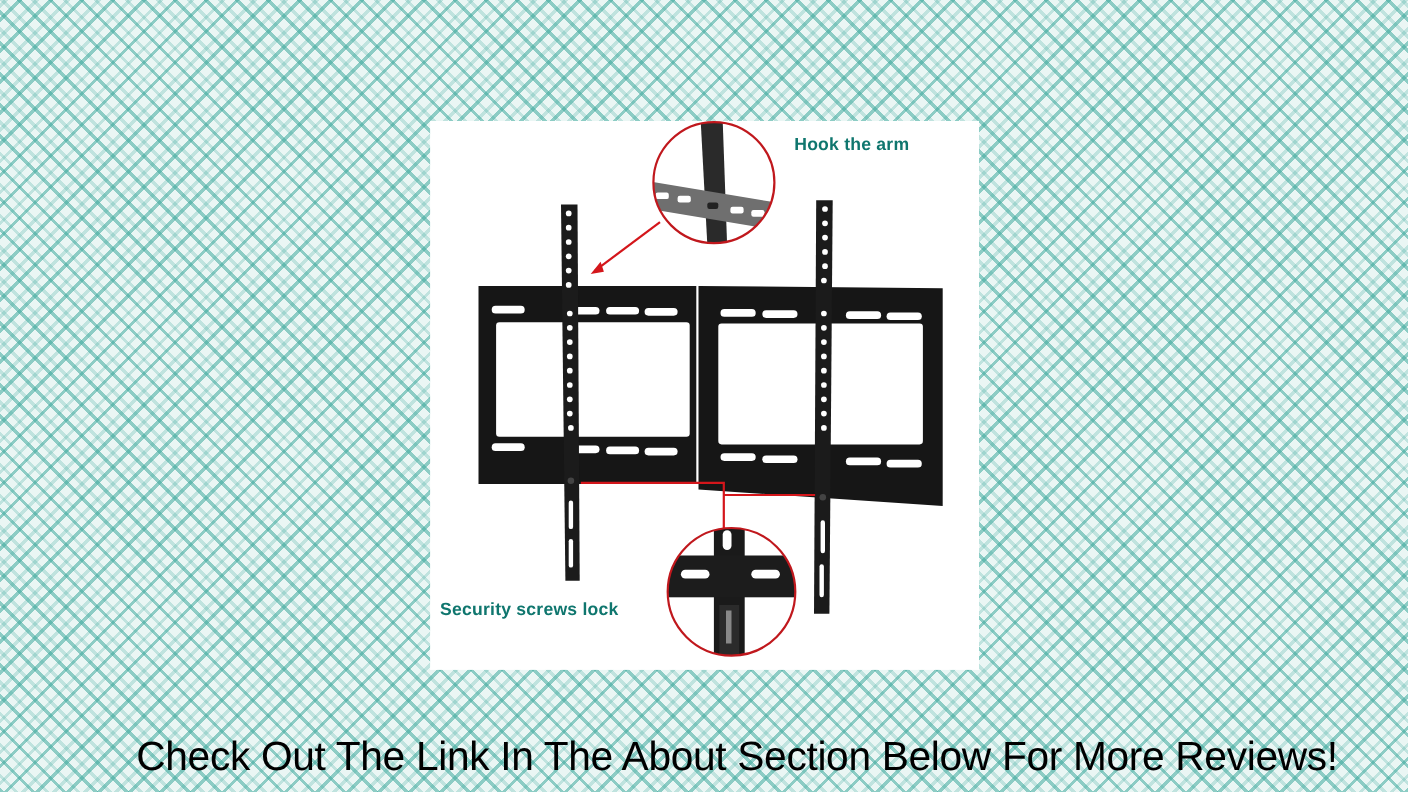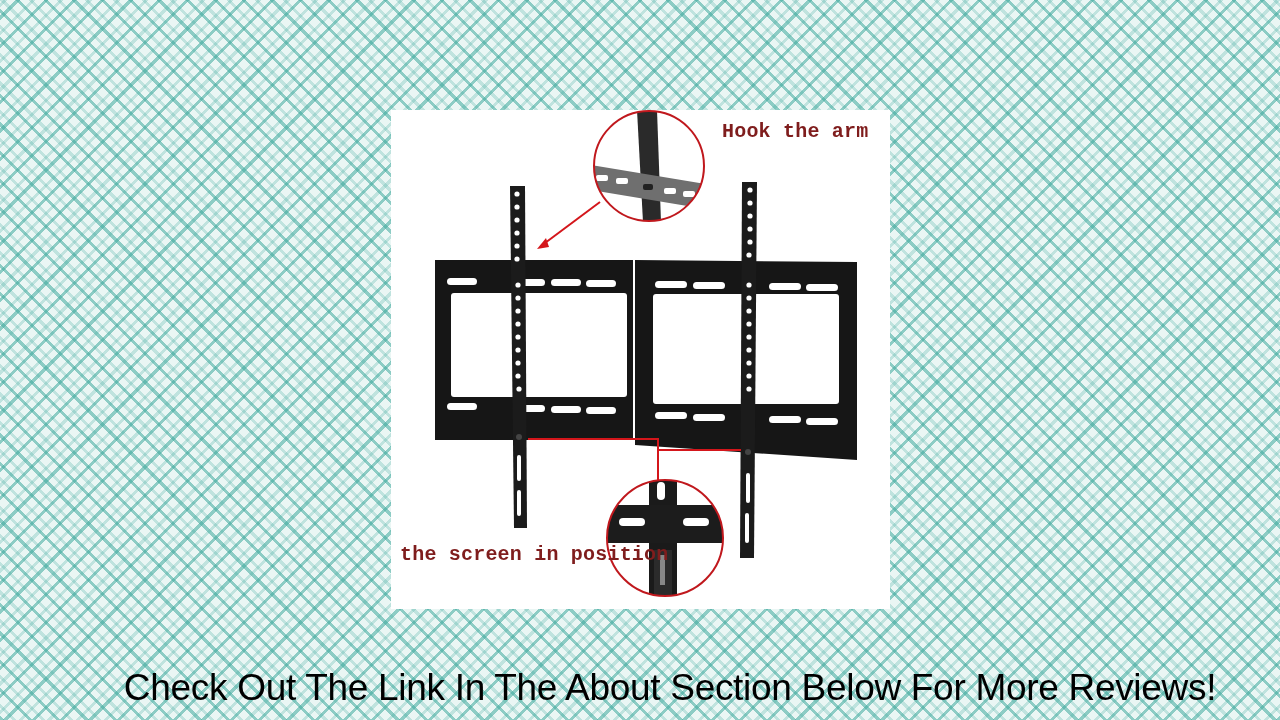--- a/index.html
+++ b/index.html
@@ -22,24 +22,24 @@
       left: 391px;
       top: 110px;
       width: 499px;
       height: 499px;
       background: #ffffff;
       overflow: hidden;
     }
     .panel svg { position: absolute; left: 0; top: 0; }
     .callout {
       position: absolute;
-      color: #7f1d1d;
-      font-family: Liberation Mono, monospace;
+      color: #0f766e;
+      font-family: Liberation Sans, sans-serif;
       font-weight: bold;
-      font-size: 20px;
+      font-size: 16px;
       line-height: 30px;
       white-space: nowrap;
       letter-spacing: 0.2px;
     }
     .callout-top { left: 331px; top: 7px; }
     .callout-bottom { left: 9px; top: 430px; }
     .callout span { display: block; }
     .footer {
       position: absolute;
       left: 0;
@@ -176,17 +176,17 @@
       <circle cx="274" cy="428" r="58" fill="none" stroke="#c0181d" stroke-width="2"></circle>
       <polyline points="137,329 267,329 267,370" fill="none" stroke="#d4161b" stroke-width="2"></polyline>
       <line x1="267" y1="340" x2="350" y2="340" stroke="#d4161b" stroke-width="2"></line>
     </g>
   </svg>
 
   <div class="callout callout-top">
     <span>Hook the arm</span>
   </div>
   <div class="callout callout-bottom">
-    <span>the screen in position</span>
+    <span>Security screws lock</span>
   </div>
 </div>
 
 <div class="footer">Check Out The Link In The About Section Below For More Reviews!</div>
 
 </body></html>

